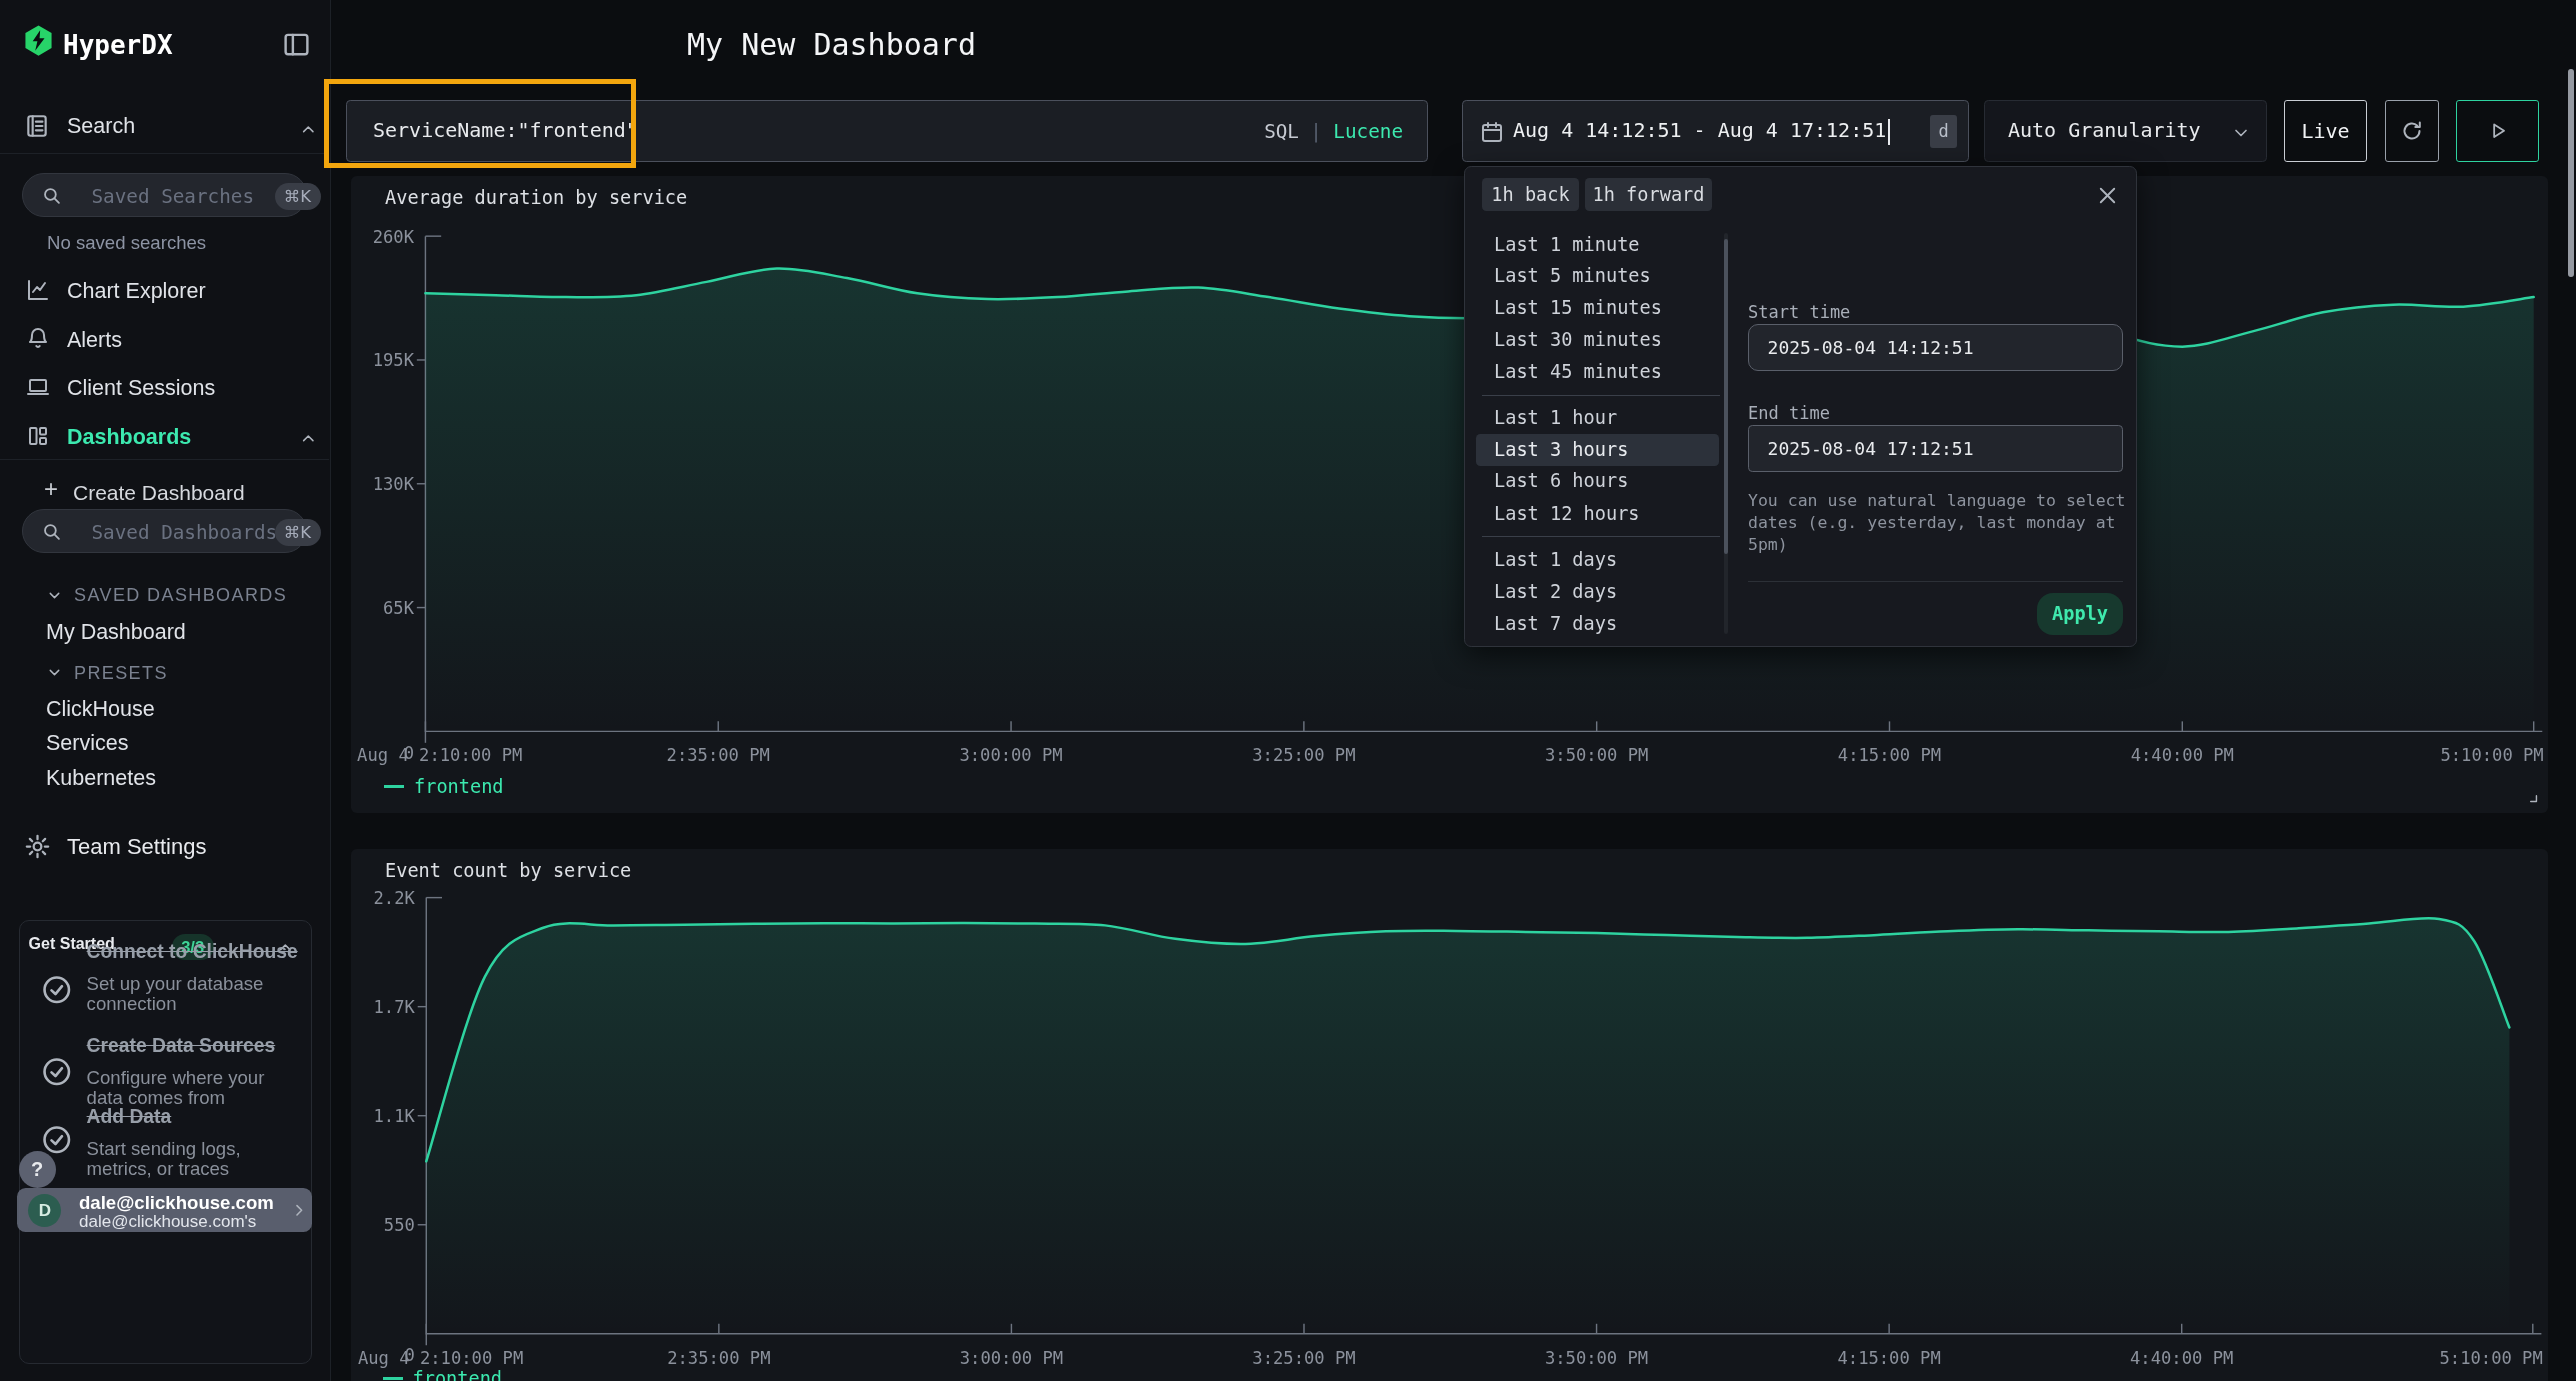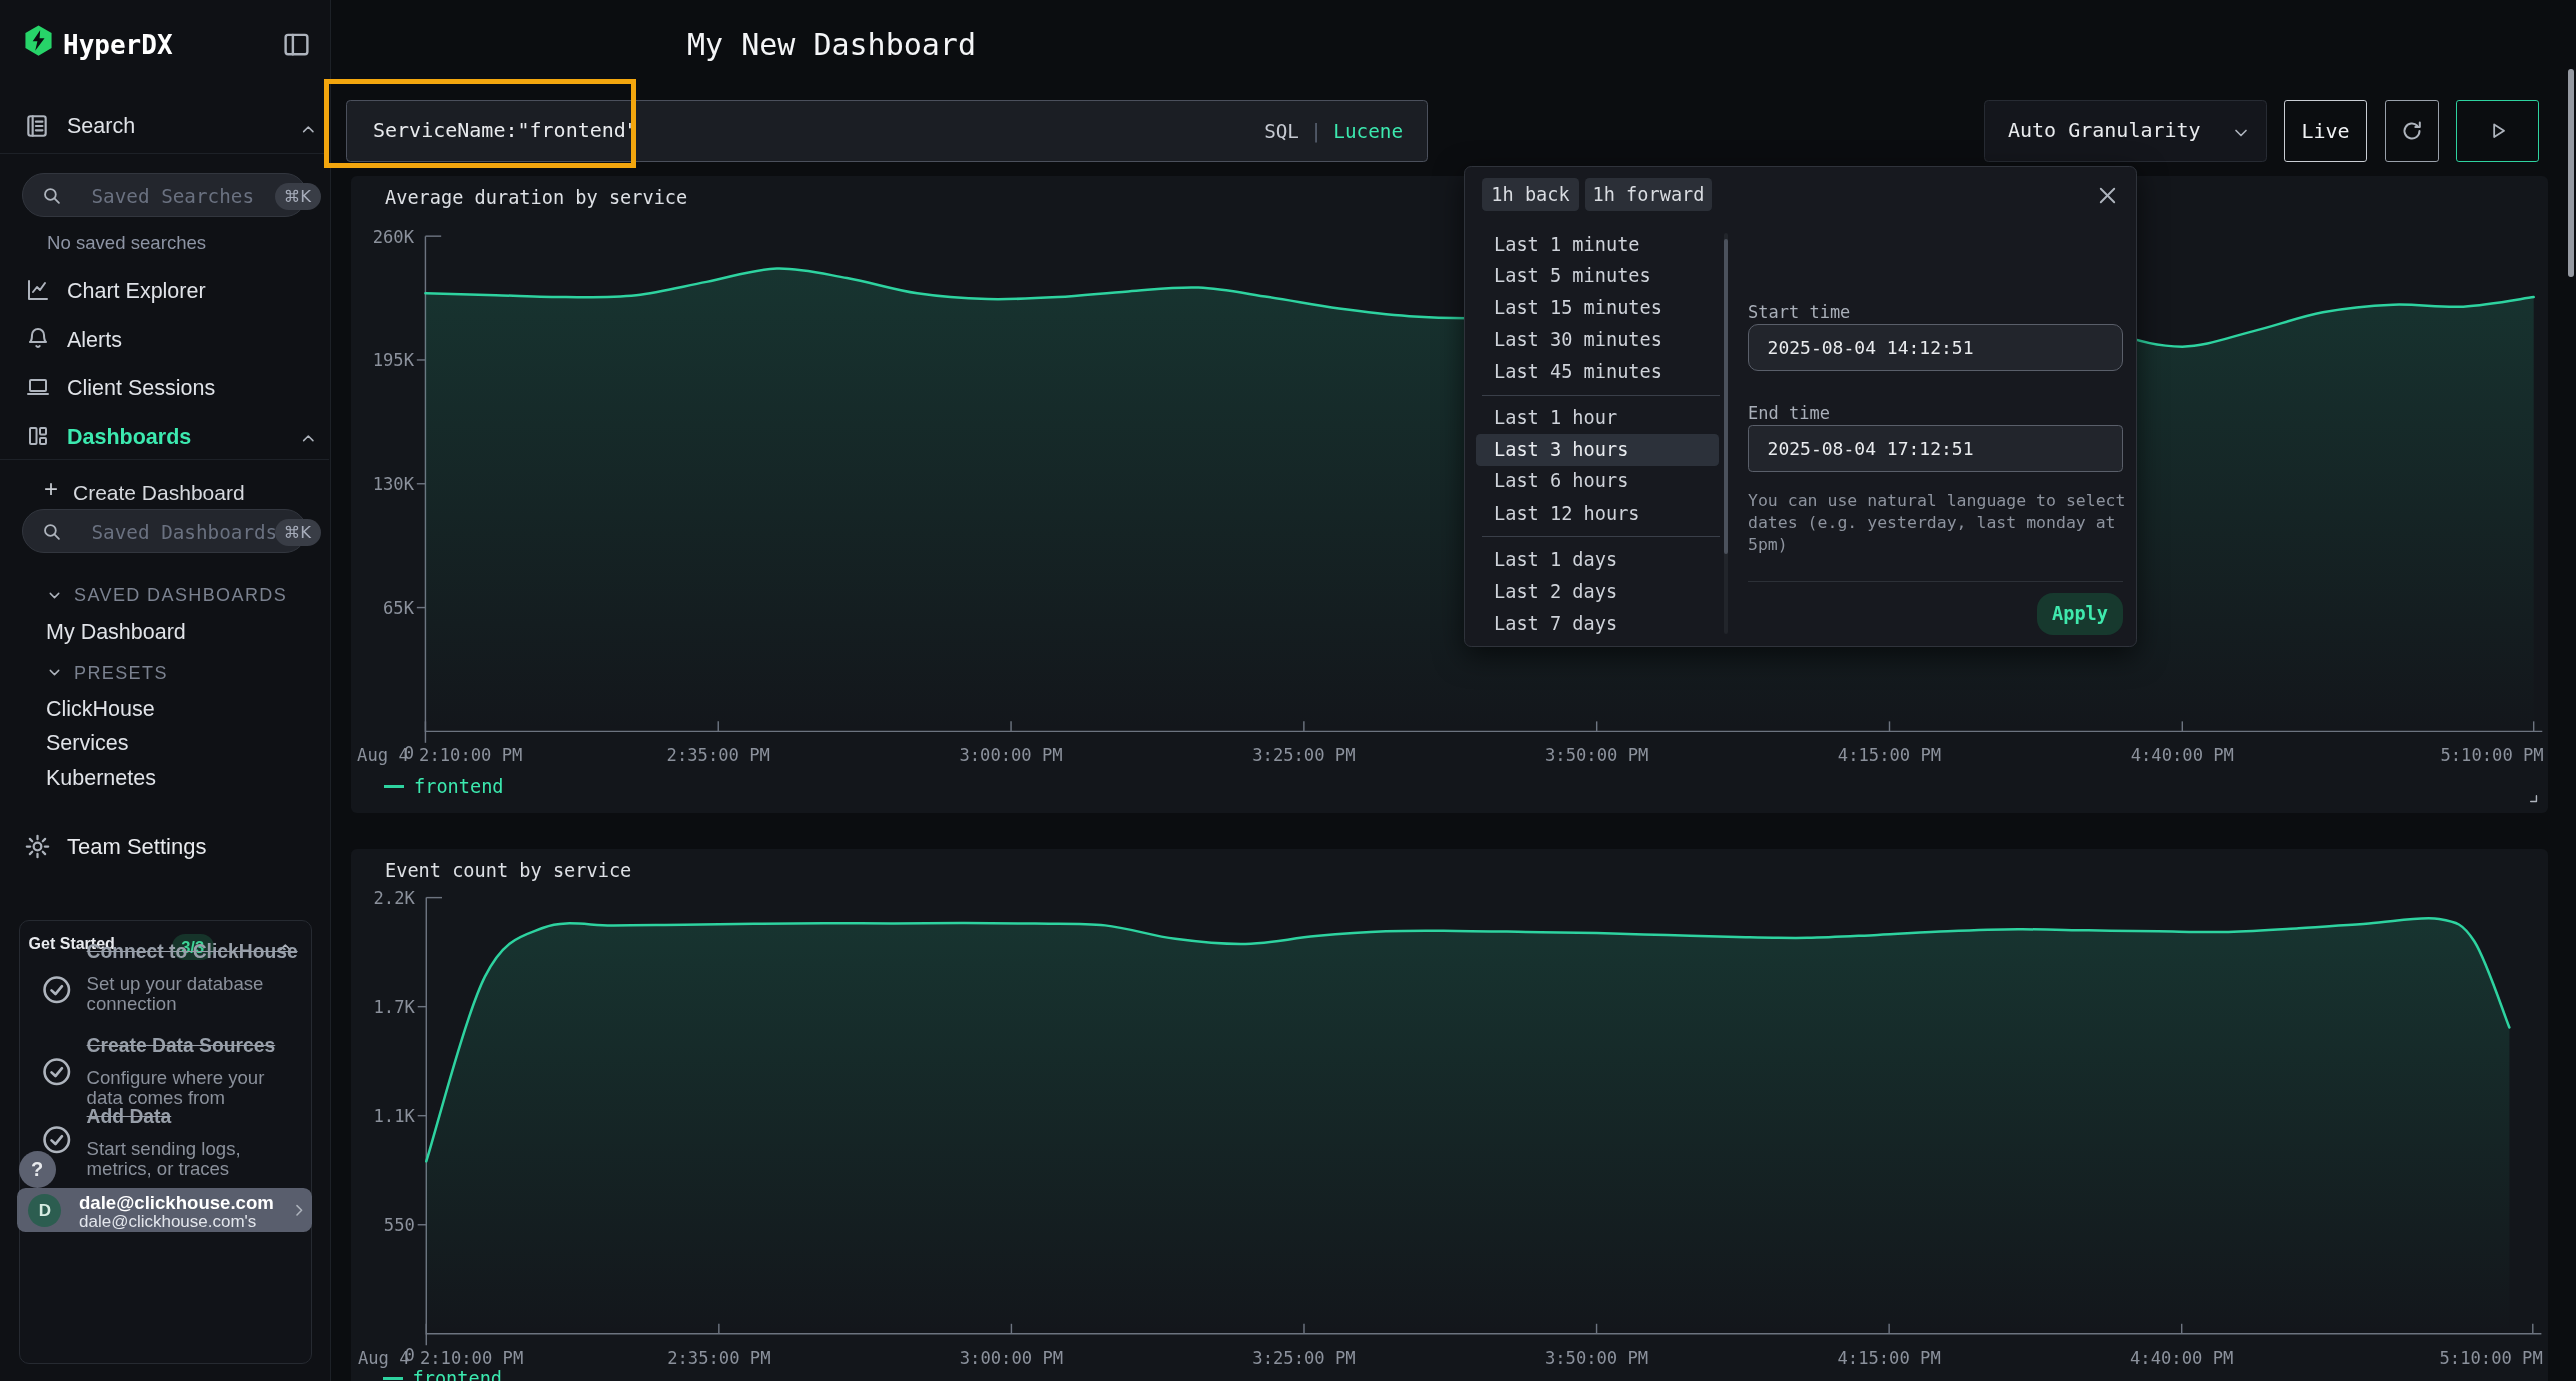--- a/index.html
+++ b/index.html
@@ -197,20 +197,32 @@
 
   <div class="abs input-box" style="left:15px;top:100px;width:1082px;height:62px;">
     <div class="abs mono" style="left:26px;top:17px;font-size:20px;color:#e9ebee;">ServiceName:"frontend"</div>
     <div class="abs" style="right:24px;top:18.6px;display:flex;gap:11.4px;font-size:19.3px;">
       <span class="mono" style="color:#c6cad2;">SQL</span>
       <span class="mono" style="color:#586070;">|</span>
       <span class="mono" style="color:#3ce9af;">Lucene</span>
     </div>
   </div>
 
+  <div class="abs input-box" style="left:1131px;top:100px;width:507px;height:62px;">
+    <svg class="abs icon" style="left:17px;top:18.6px" width="24" height="24" viewBox="0 0 24 24" stroke="#9aa0ac">
+      <rect x="3" y="5" width="18" height="16" rx="2"></rect>
+        <line x1="8" y1="3" x2="8" y2="7"></line>
+        <line x1="16" y1="3" x2="16" y2="7"></line>
+        <line x1="3" y1="10" x2="21" y2="10"></line>
+    </svg>
+    <div class="abs mono" style="left:50px;top:17px;font-size:20px;color:#eef0f2;">
+      <span>Aug 4 14:12:51 - Aug 4 17:12:51</span><span class="cursorbar"></span>
+    </div>
+    <div class="abs mono" style="left:467px;top:14.3px;width:27px;height:33px;border-radius:2.9px;background:#3a3e47;color:#b9bfca;font-size:17px;text-align:center;line-height:33px;">d</div>
+  </div>
 
   <div class="abs" style="left:1653px;top:100px;width:283px;height:62px;background:#14161c;border:1.4px solid #272b33;border-radius:4.3px;">
     <div class="abs mono" style="left:23px;top:17px;font-size:20px;color:#e9ebee;">Auto Granularity</div>
     <svg class="abs icon" style="left:246px;top:21.5px" width="20" height="20" viewBox="0 0 24 24" stroke="#dfe2e6">
         <polyline points="6,9 12,15 18,9"></polyline>
       </svg>
   </div>
 
   <div class="abs btn mono" style="left:1953px;top:100px;width:83px;height:62px;border:1.4px solid #c9cdd4;color:#f1f3f5;justify-content:center;">
     <span>Live</span>

